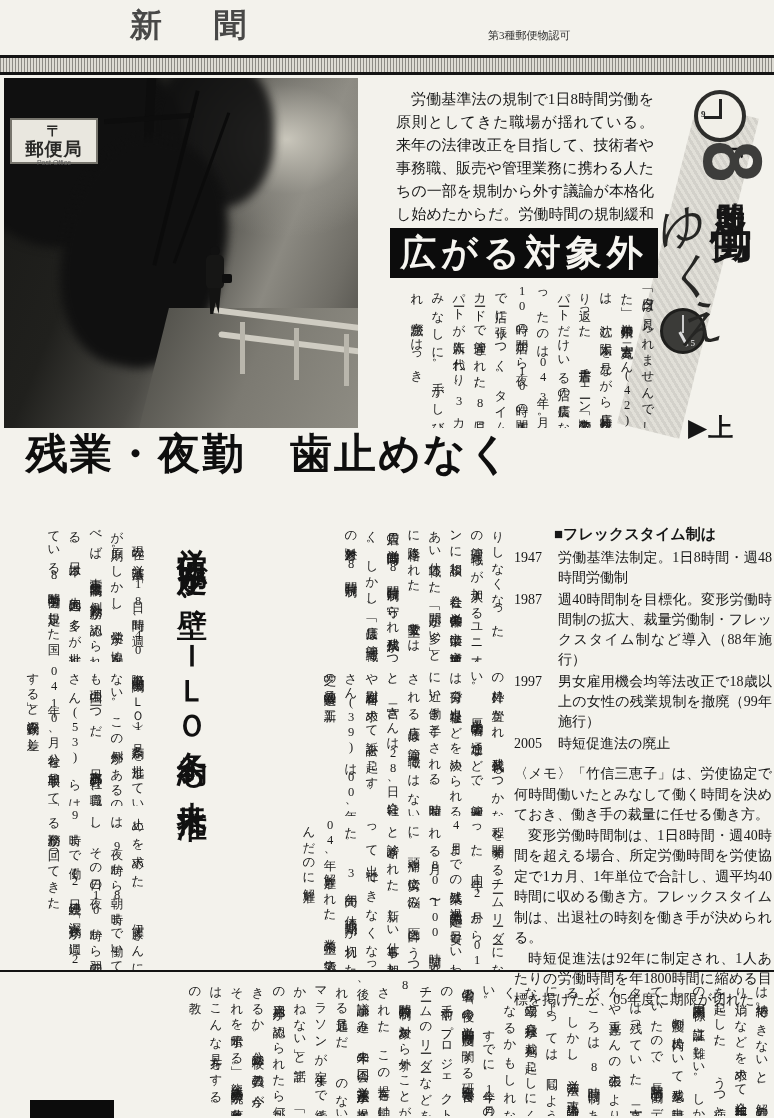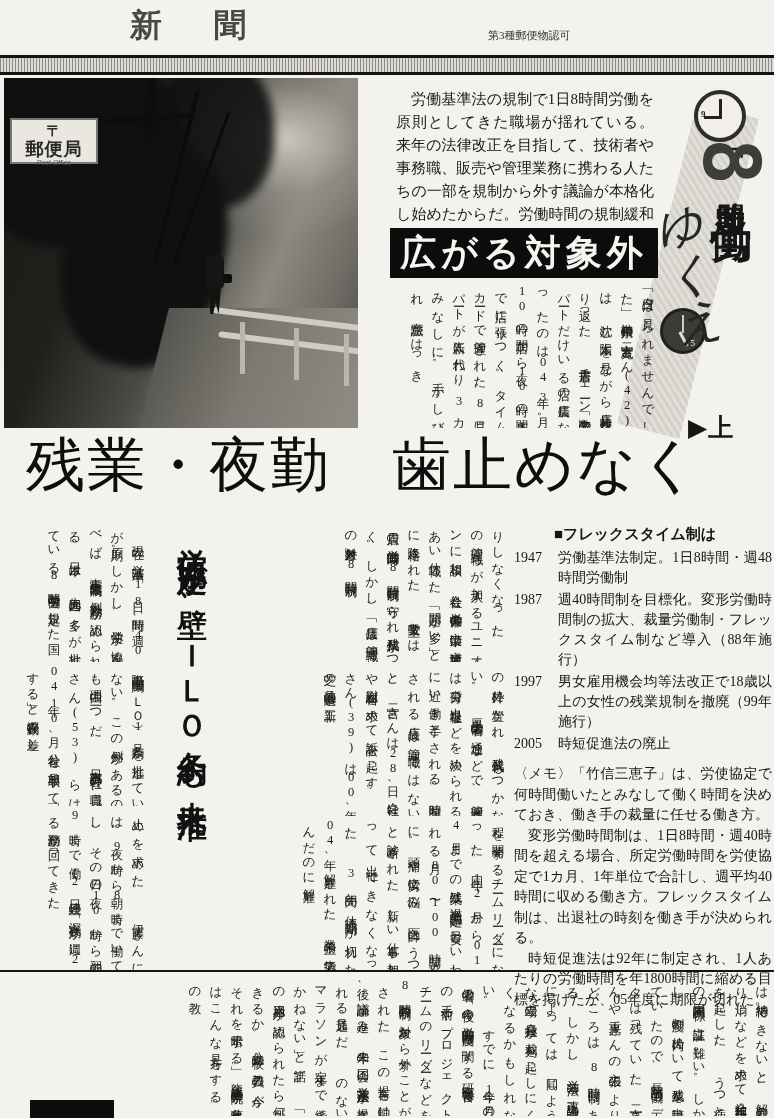--- a/index.html
+++ b/index.html
@@ -63,21 +63,21 @@
   .series .unit{font-size:27px;font-weight:bold;font-family:"Liberation Sans","DejaVu Sans",sans-serif;letter-spacing:2px;}
   .series .word{font-size:42px;font-weight:bold;letter-spacing:2px;}
   .series .particle{font-size:28px;}
   .series .script{position:absolute;left:2px;top:96px;writing-mode:vertical-rl;font-size:46px;font-style:italic;
                   letter-spacing:-6px;color:#262624;transform:rotate(-12deg);z-index:2;}
   .series .part{position:absolute;left:38px;bottom:2px;font-size:25px;font-weight:bold;letter-spacing:1px;}
   
   .section-label{position:absolute;left:390px;top:228px;width:268px;height:50px;background:#0c0c0c;color:#f6f5f0;
                  font-family:"Liberation Sans","DejaVu Sans",sans-serif;font-weight:bold;font-size:36px;letter-spacing:5px;
                  display:flex;align-items:center;justify-content:center;}
-  .headline{position:absolute;left:26px;top:426px;width:724px;height:92px;font-size:59px;font-weight:400;letter-spacing:2px;color:#0e0e0e;white-space:nowrap;}
+  .headline{position:absolute;left:26px;top:426px;width:724px;height:92px;font-size:42px;font-weight:700;letter-spacing:2px;color:#0e0e0e;white-space:nowrap;}
   .subheadline{position:absolute;left:152px;top:524px;width:60px;height:436px;writing-mode:vertical-rl;text-orientation:upright;
                font-size:30px;font-weight:700;letter-spacing:5px;color:#111;}
   
   .vtext{position:absolute;writing-mode:vertical-rl;text-orientation:upright;font-size:12.5px;line-height:21px;
          letter-spacing:1px;text-align:justify;overflow:hidden;color:#1c1c1c;}
   .blockA{left:360px;top:284px;width:298px;height:144px;}
   .left1{left:2px;top:522px;width:146px;height:140px;}
   .left2{left:2px;top:664px;width:146px;height:142px;}
   .left3{left:2px;top:808px;width:146px;height:162px;}
   .mid1{left:212px;top:522px;width:296px;height:140px;}

